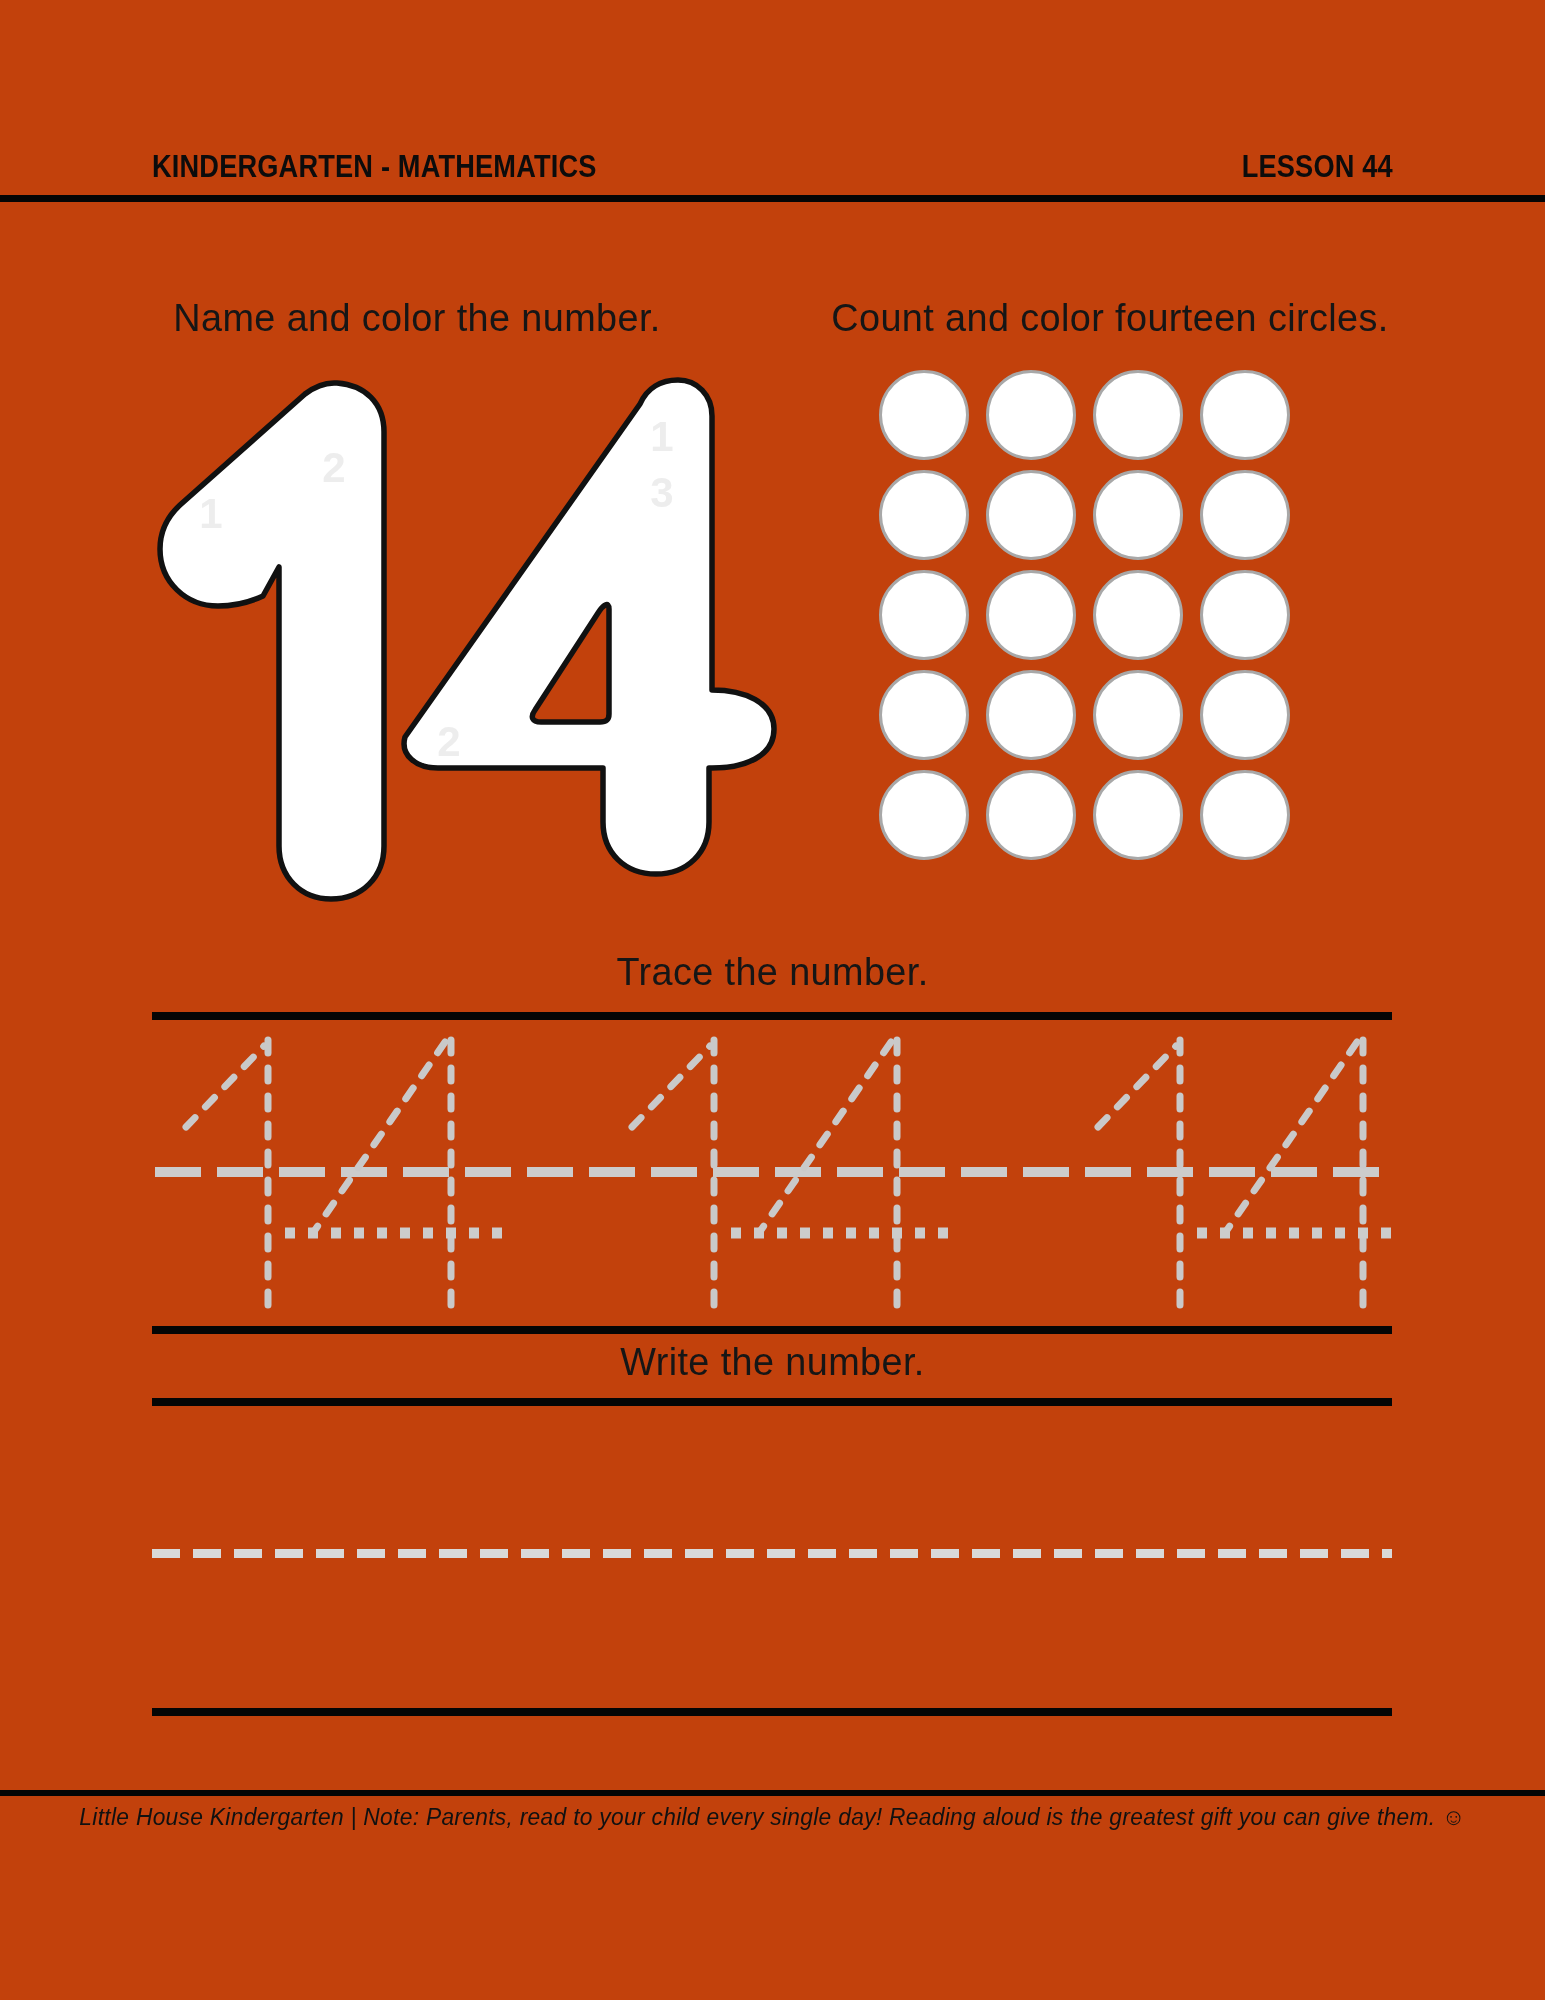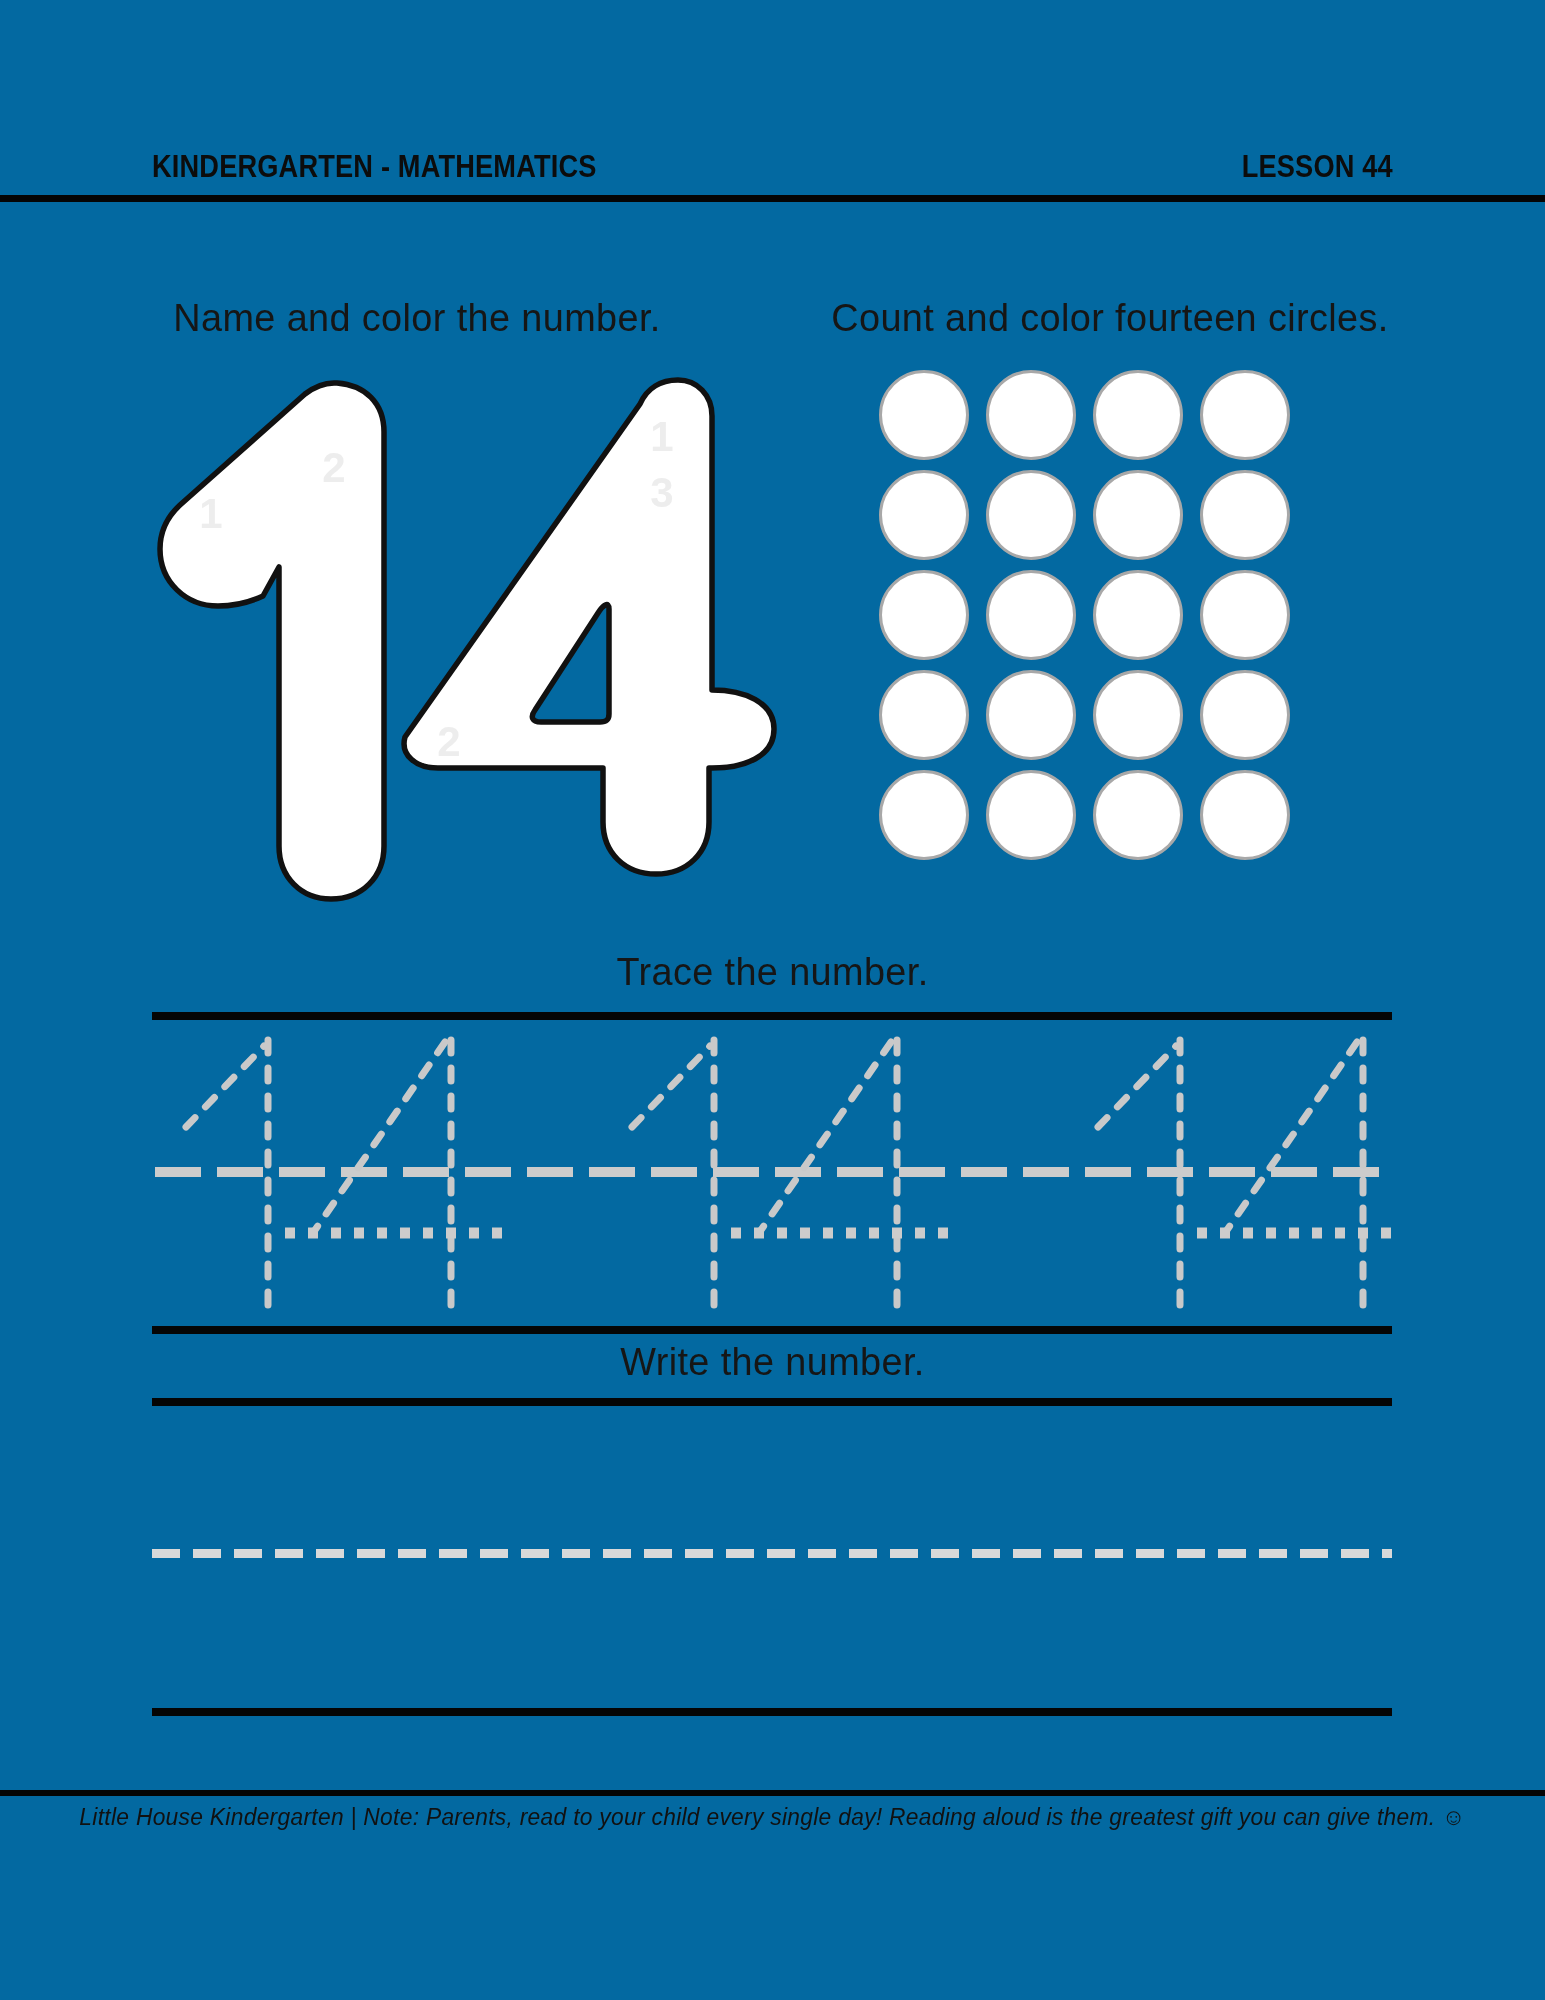--- a/index.html
+++ b/index.html
@@ -1,17 +1,17 @@
 <!DOCTYPE html>
 <html><head>
 <meta charset="utf-8">
 <style>
   html,body{margin:0;padding:0;background:#e8e8e8;}
   #page{
-    position:relative;width:1545px;height:2000px;background:#0369a1;
+    position:relative;width:1545px;height:2000px;background:#c2410c;
     font-family:"Liberation Sans",sans-serif;overflow:hidden;margin:0 auto;
   }
   .abs{position:absolute;}
   
   .hdr-text{
     top:148px;font-size:32px;font-weight:bold;color:#0c0c0c;white-space:nowrap;
     letter-spacing:.2px;
   }
   .hdr-left{left:152px;transform:scaleX(.85);transform-origin:left center;}
   .hdr-right{right:152px;transform:scaleX(.85);transform-origin:right center;}

